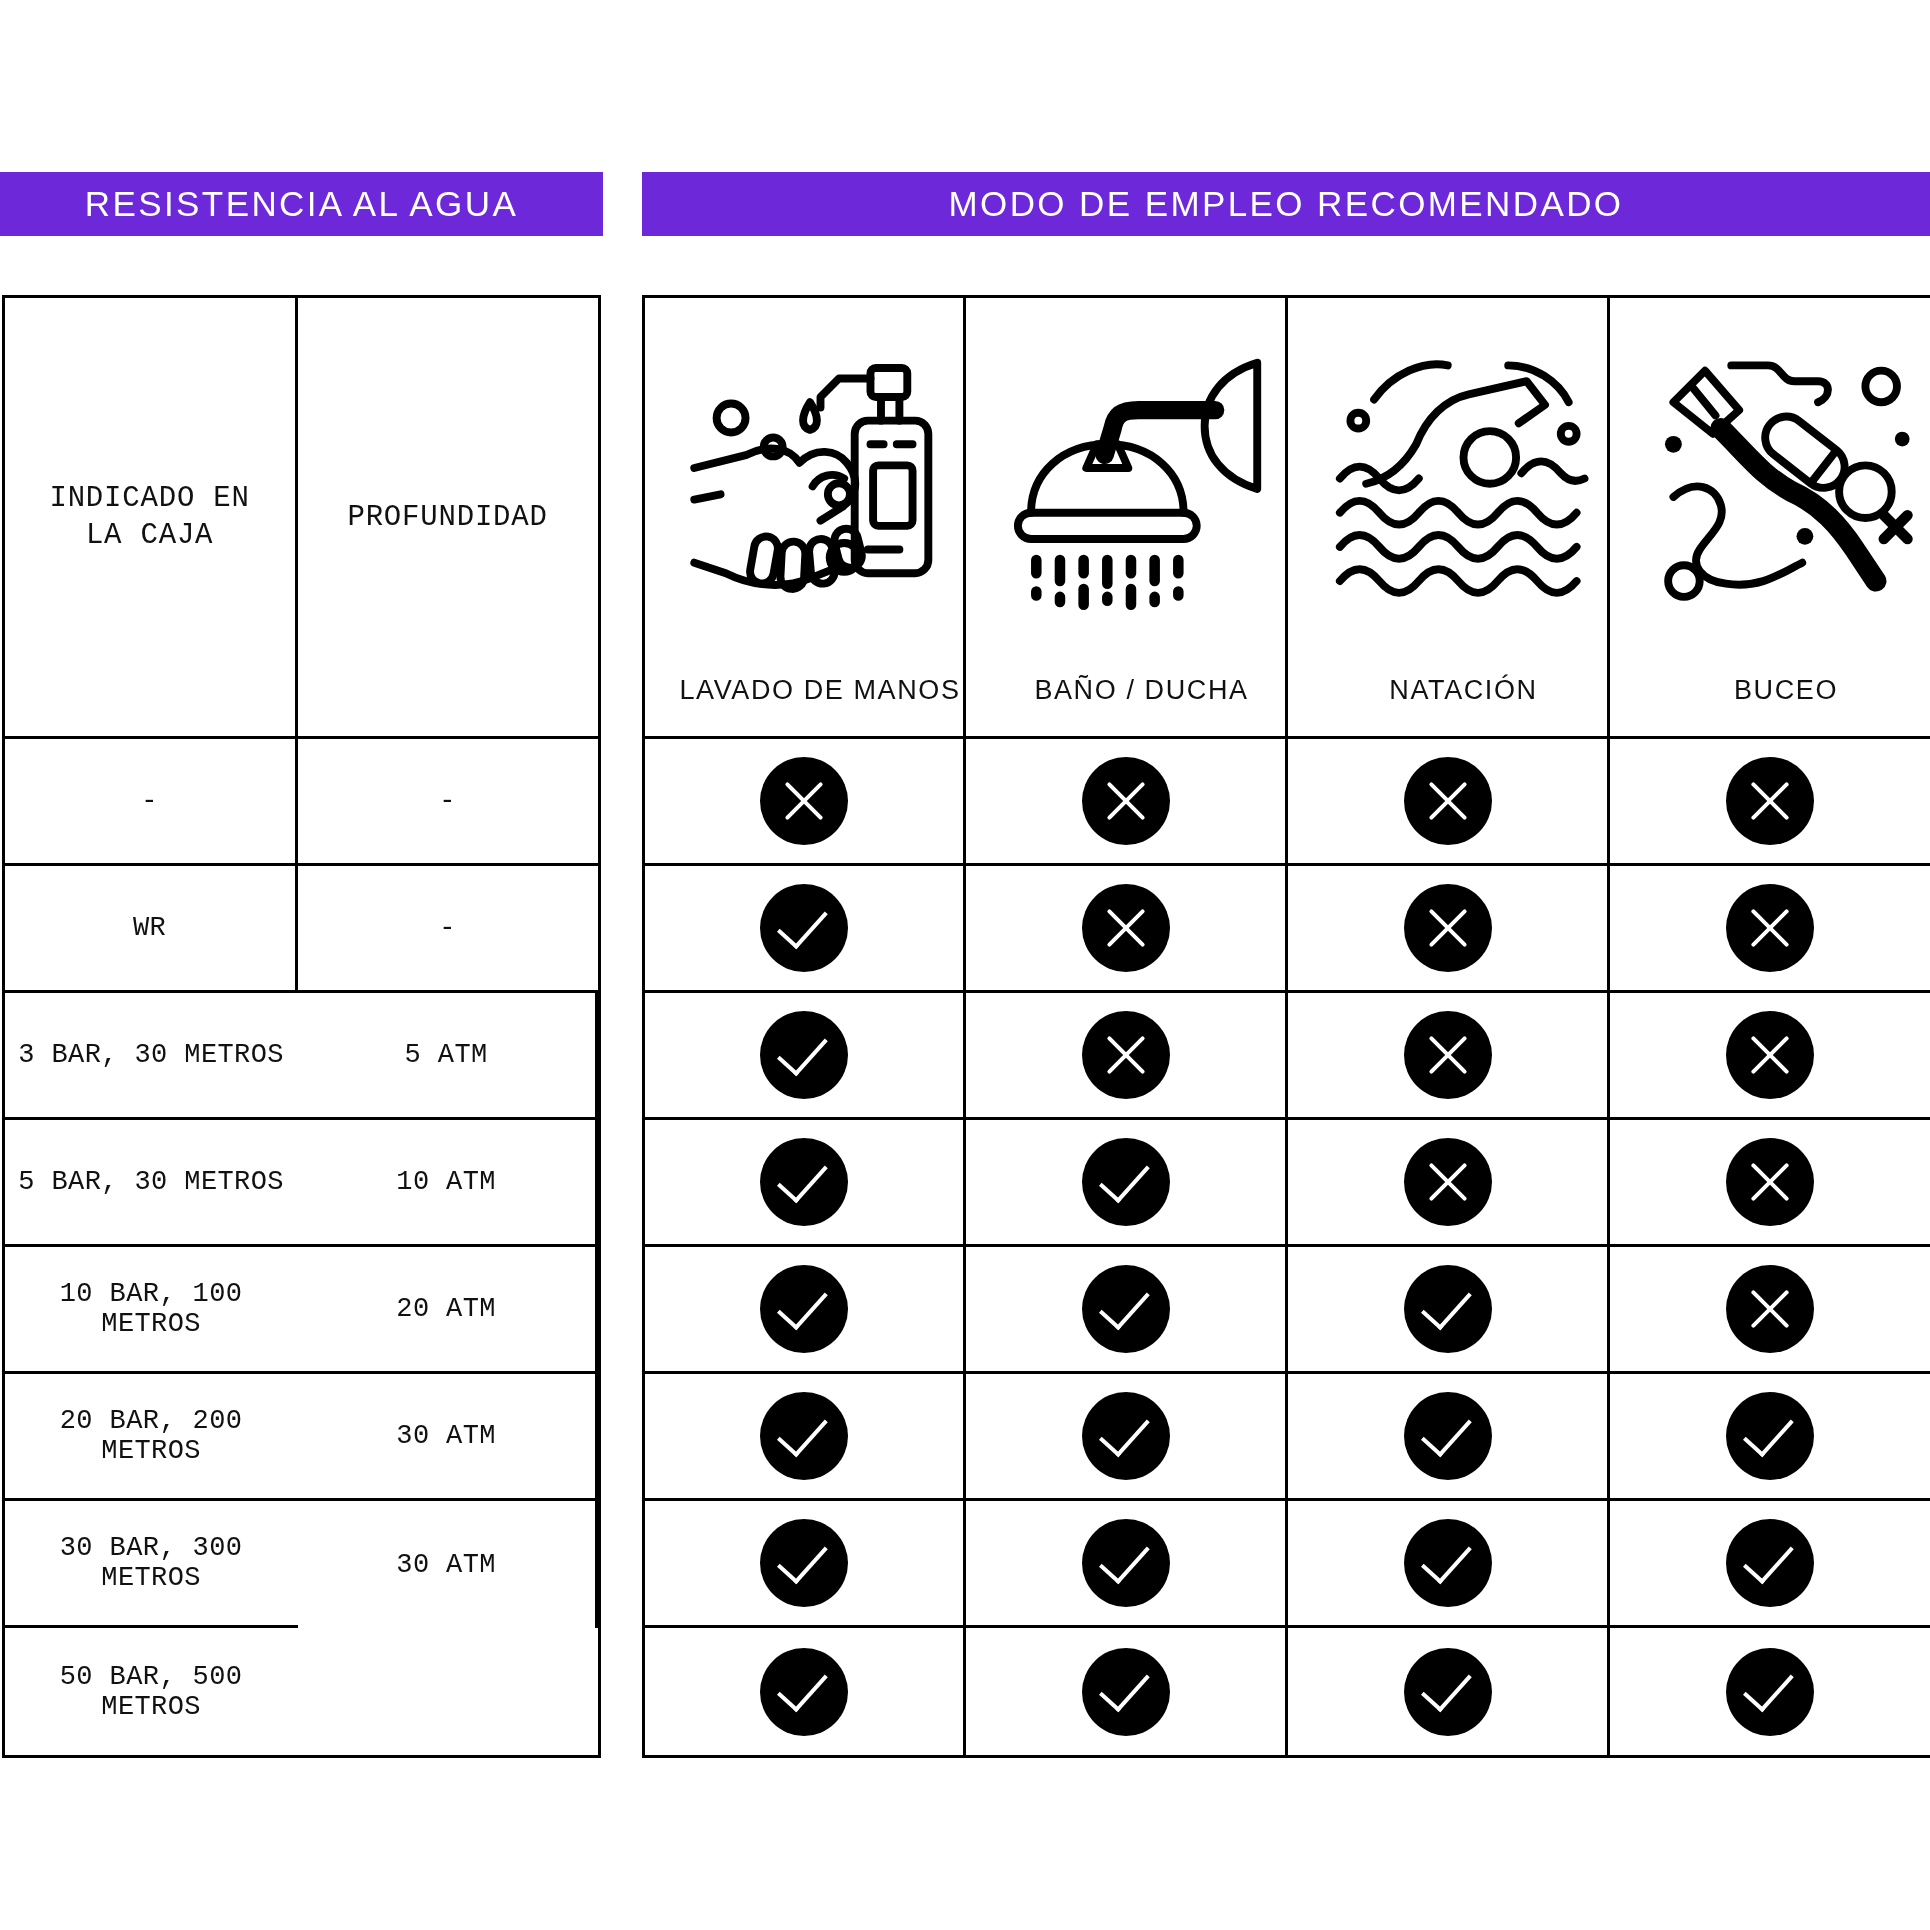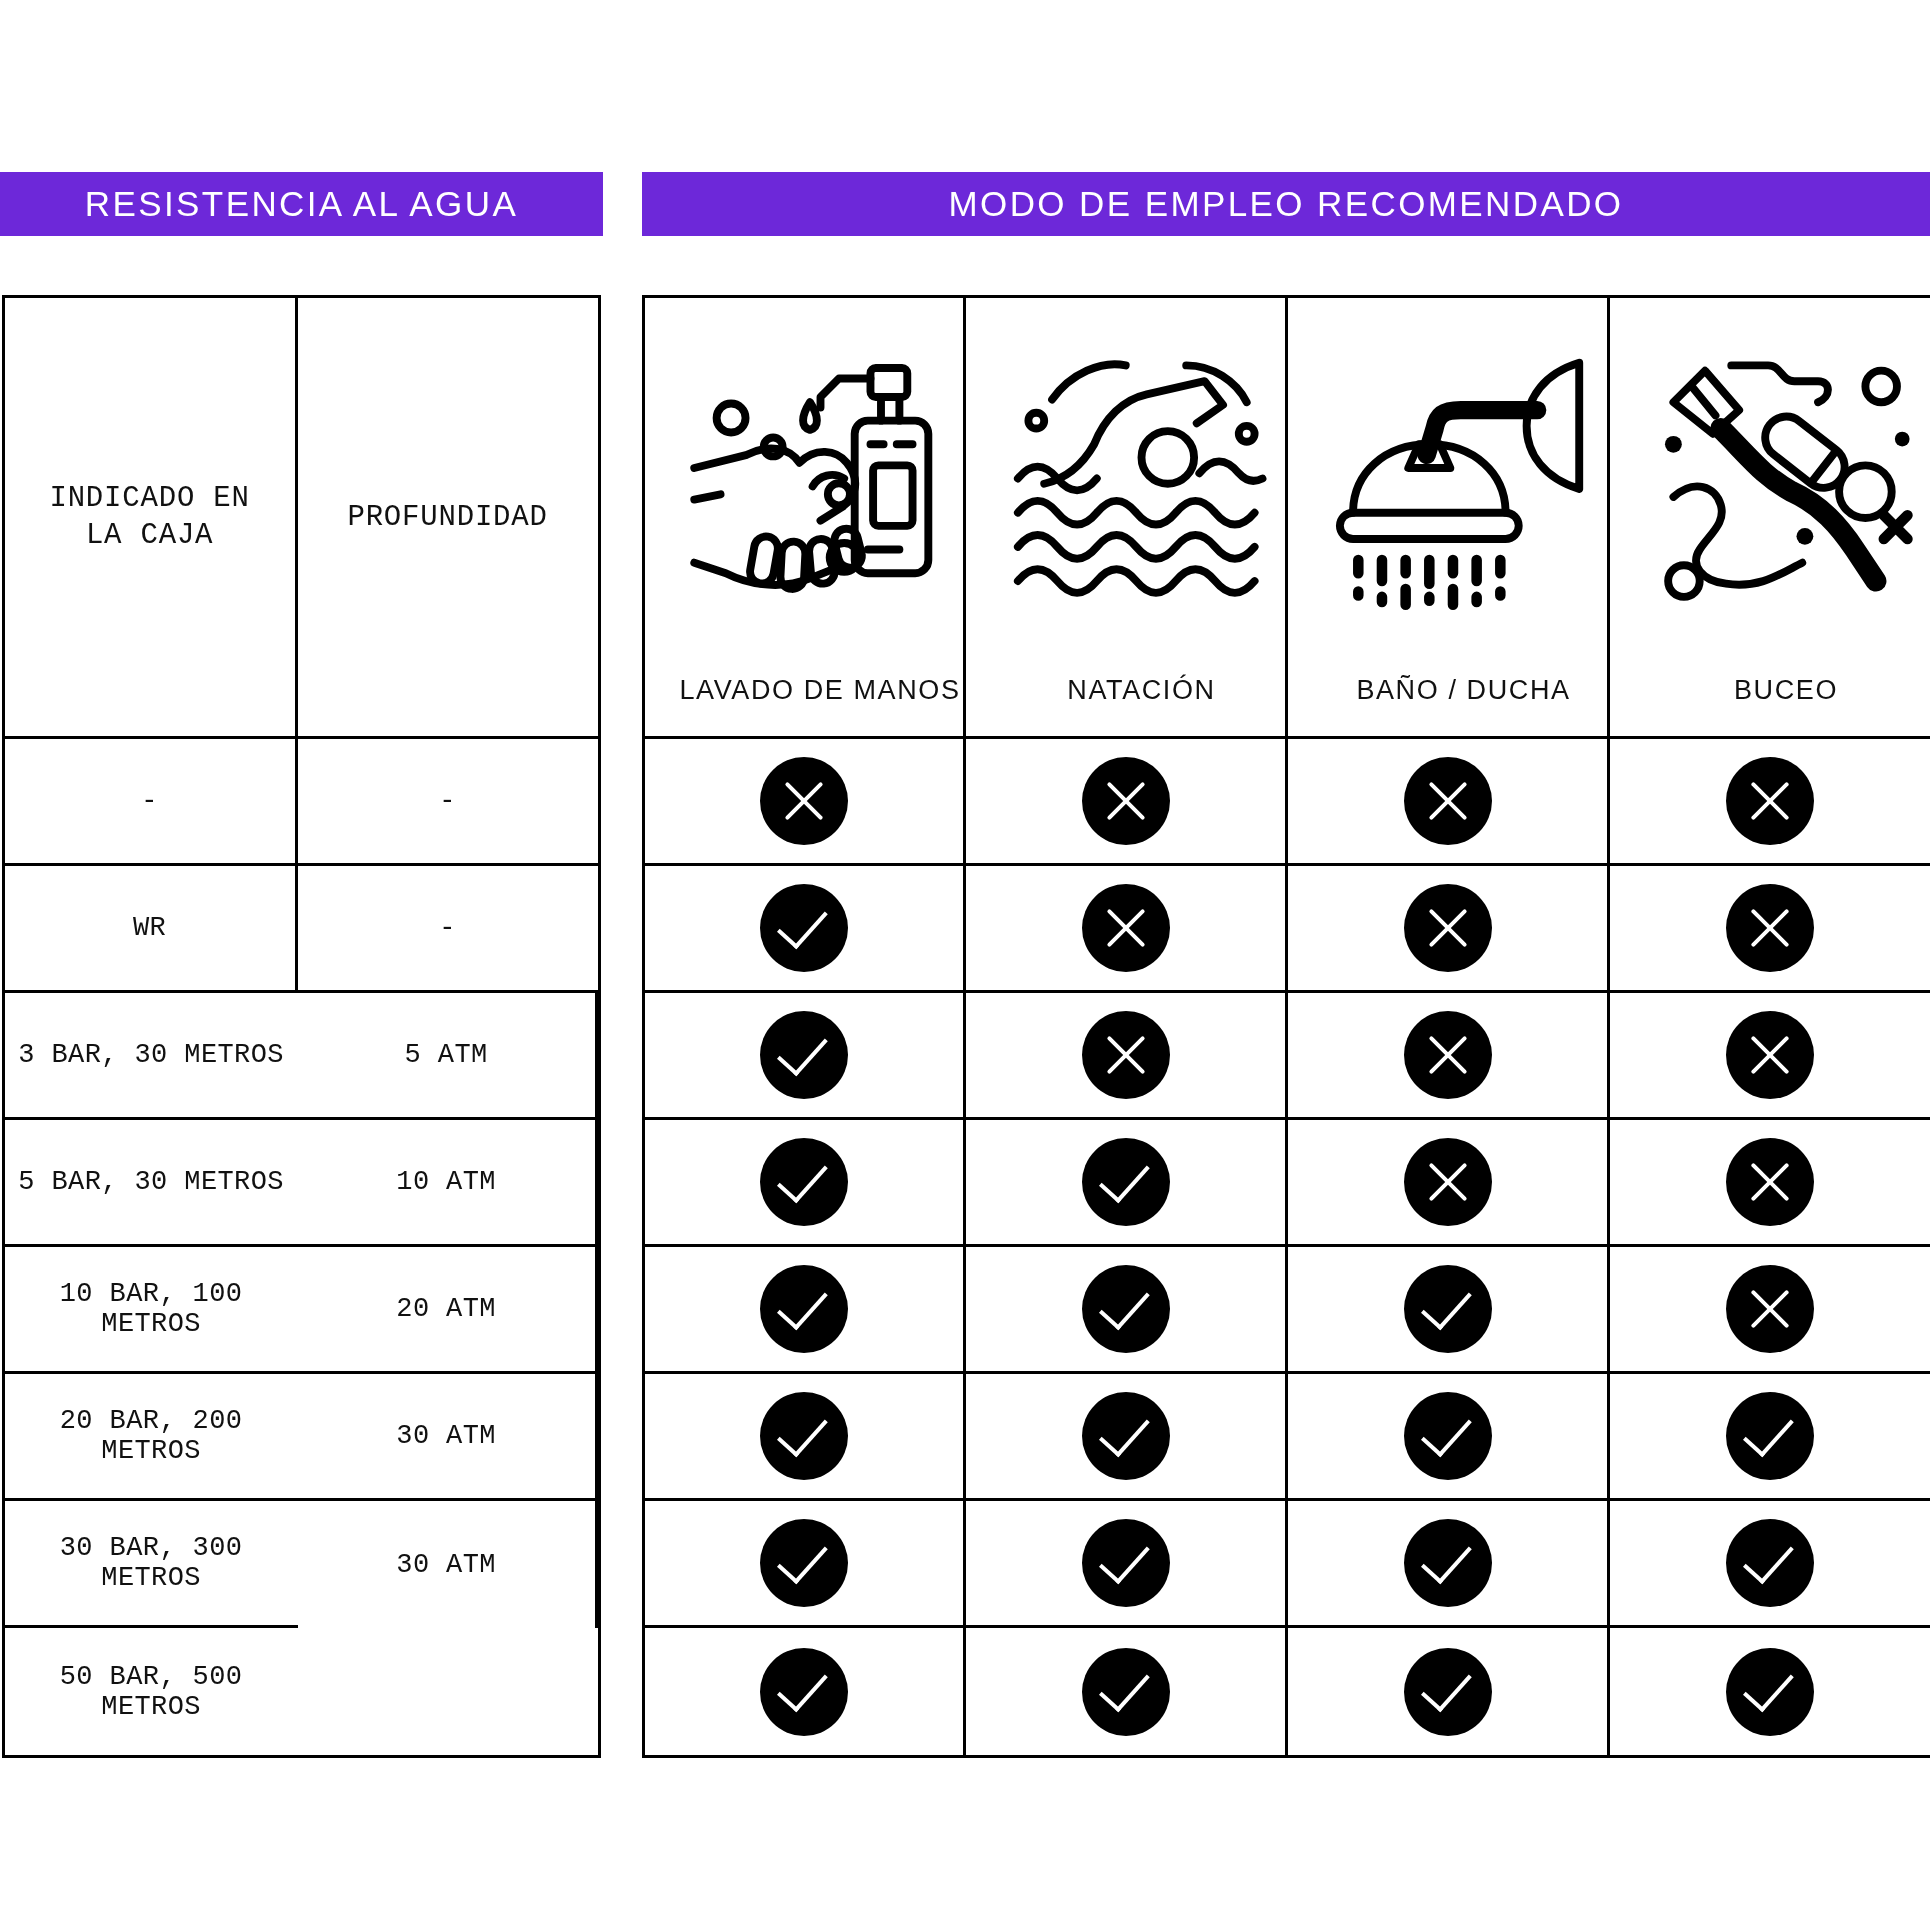--- a/index.html
+++ b/index.html
@@ -117,53 +117,53 @@
       <rect x="35" y="74" width="9" height="18" rx="4.5" transform="rotate(3 39.5 83)"></rect>
       <rect x="46" y="73" width="9" height="17" rx="4.5" transform="rotate(-5 50.5 81.5)"></rect>
       <rect x="56" y="69" width="9" height="15" rx="4.5" transform="rotate(-14 60.5 76.5)"></rect>
       <path d="M47 53 A8.5 8.5 0 0 1 59 50"></path>
     </svg>
     <div class="collabel">LAVADO DE MANOS</div>
   </div>
 
   <div class="cell br bb rheader">
     <svg viewBox="0 0 100 100" width="263" height="263" class="ico">
-      <path d="M16 20 C23 10 35 5 44 7"></path>
-      <path d="M67 7 C77 7 86 13 90 21"></path>
-      <circle cx="10" cy="28" r="3"></circle>
-      <circle cx="90" cy="33" r="3"></circle>
-      <path d="M3 50 Q10.5 41 18 50 Q25.5 59 33 50"></path>
-      <path d="M72 48 Q79.5 39 87 48 Q91 52.5 96 50"></path>
-      <path d="M3 63 q7.5 -9 15 0 q7.5 9 15 0 q7.5 -9 15 0 q7.5 9 15 0 q7.5 -9 15 0 q7.5 9 15 0"></path>
-      <path d="M3 76 q7.5 -9 15 0 q7.5 9 15 0 q7.5 -9 15 0 q7.5 9 15 0 q7.5 -9 15 0 q7.5 9 15 0"></path>
-      <path d="M3 89 q7.5 -9 15 0 q7.5 9 15 0 q7.5 -9 15 0 q7.5 9 15 0 q7.5 -9 15 0 q7.5 9 15 0"></path>
-      <circle cx="60" cy="42" r="10" fill="#fff"></circle>
-      <path d="M13 52 C22 50 28 44 32 37 C36 27 43 20 52 18 L74 13 L81 22 L71 29"></path>
-    </svg>
-    <div class="collabel">NATACIÓN</div>
-  </div>
-
-  <div class="cell br bb rheader">
-    <svg viewBox="0 0 100 100" width="263" height="263" class="ico">
       <path d="M94 6 C81 10 74 19 74 30 C74 41 81 50 94 54 Z"></path>
       <path d="M78 24 H49 C42 24 40 26 39 31 L36 41" stroke-width="7"></path>
       <path d="M29 46 L45 46 L41 37 L33 37 Z"></path>
       <path d="M8 63 C8 48 20 37 37 37 C54 37 66 48 66 63"></path>
       <rect x="3" y="63" width="68" height="10" rx="5"></rect>
       <g stroke-width="4">
         <path d="M10 81 V86 M10 93 V94.5"></path>
         <path d="M19 81 V89 M19 95 V97"></path>
         <path d="M28 81 V86 M28 92 V98"></path>
         <path d="M37 81 V90 M37 95 V96.5"></path>
         <path d="M46 81 V86 M46 92 V98"></path>
         <path d="M55 81 V89 M55 95 V97"></path>
         <path d="M64 81 V86 M64 93 V94.5"></path>
       </g>
     </svg>
     <div class="collabel">BAÑO / DUCHA</div>
+  </div>
+
+  <div class="cell br bb rheader">
+    <svg viewBox="0 0 100 100" width="263" height="263" class="ico">
+      <path d="M16 20 C23 10 35 5 44 7"></path>
+      <path d="M67 7 C77 7 86 13 90 21"></path>
+      <circle cx="10" cy="28" r="3"></circle>
+      <circle cx="90" cy="33" r="3"></circle>
+      <path d="M3 50 Q10.5 41 18 50 Q25.5 59 33 50"></path>
+      <path d="M72 48 Q79.5 39 87 48 Q91 52.5 96 50"></path>
+      <path d="M3 63 q7.5 -9 15 0 q7.5 9 15 0 q7.5 -9 15 0 q7.5 9 15 0 q7.5 -9 15 0 q7.5 9 15 0"></path>
+      <path d="M3 76 q7.5 -9 15 0 q7.5 9 15 0 q7.5 -9 15 0 q7.5 9 15 0 q7.5 -9 15 0 q7.5 9 15 0"></path>
+      <path d="M3 89 q7.5 -9 15 0 q7.5 9 15 0 q7.5 -9 15 0 q7.5 9 15 0 q7.5 -9 15 0 q7.5 9 15 0"></path>
+      <circle cx="60" cy="42" r="10" fill="#fff"></circle>
+      <path d="M13 52 C22 50 28 44 32 37 C36 27 43 20 52 18 L74 13 L81 22 L71 29"></path>
+    </svg>
+    <div class="collabel">NATACIÓN</div>
   </div>
 
   <div class="cell bb rheader">
     <svg viewBox="0 0 100 100" width="263" height="263" class="ico">
       <path d="M7 57 C15 50 23 53 25 60 C27 67 21 71 17 77 C13 83 18 89 27 90 C40 92 48 86 56 82"></path>
       <path d="M29 7 H43 C48 7 48 13 53 13 H62 C67 13 67 19 62 21"></path>
       <path d="M25 31 C36 42 41 49 52 55 C63 60 70 68 76 77 L84 89" stroke-width="8"></path>
       <g transform="rotate(38 57 40)">
         <rect x="40" y="32" width="34" height="16" rx="8" fill="#fff"></rect>
         <path d="M66 33 V47"></path>

